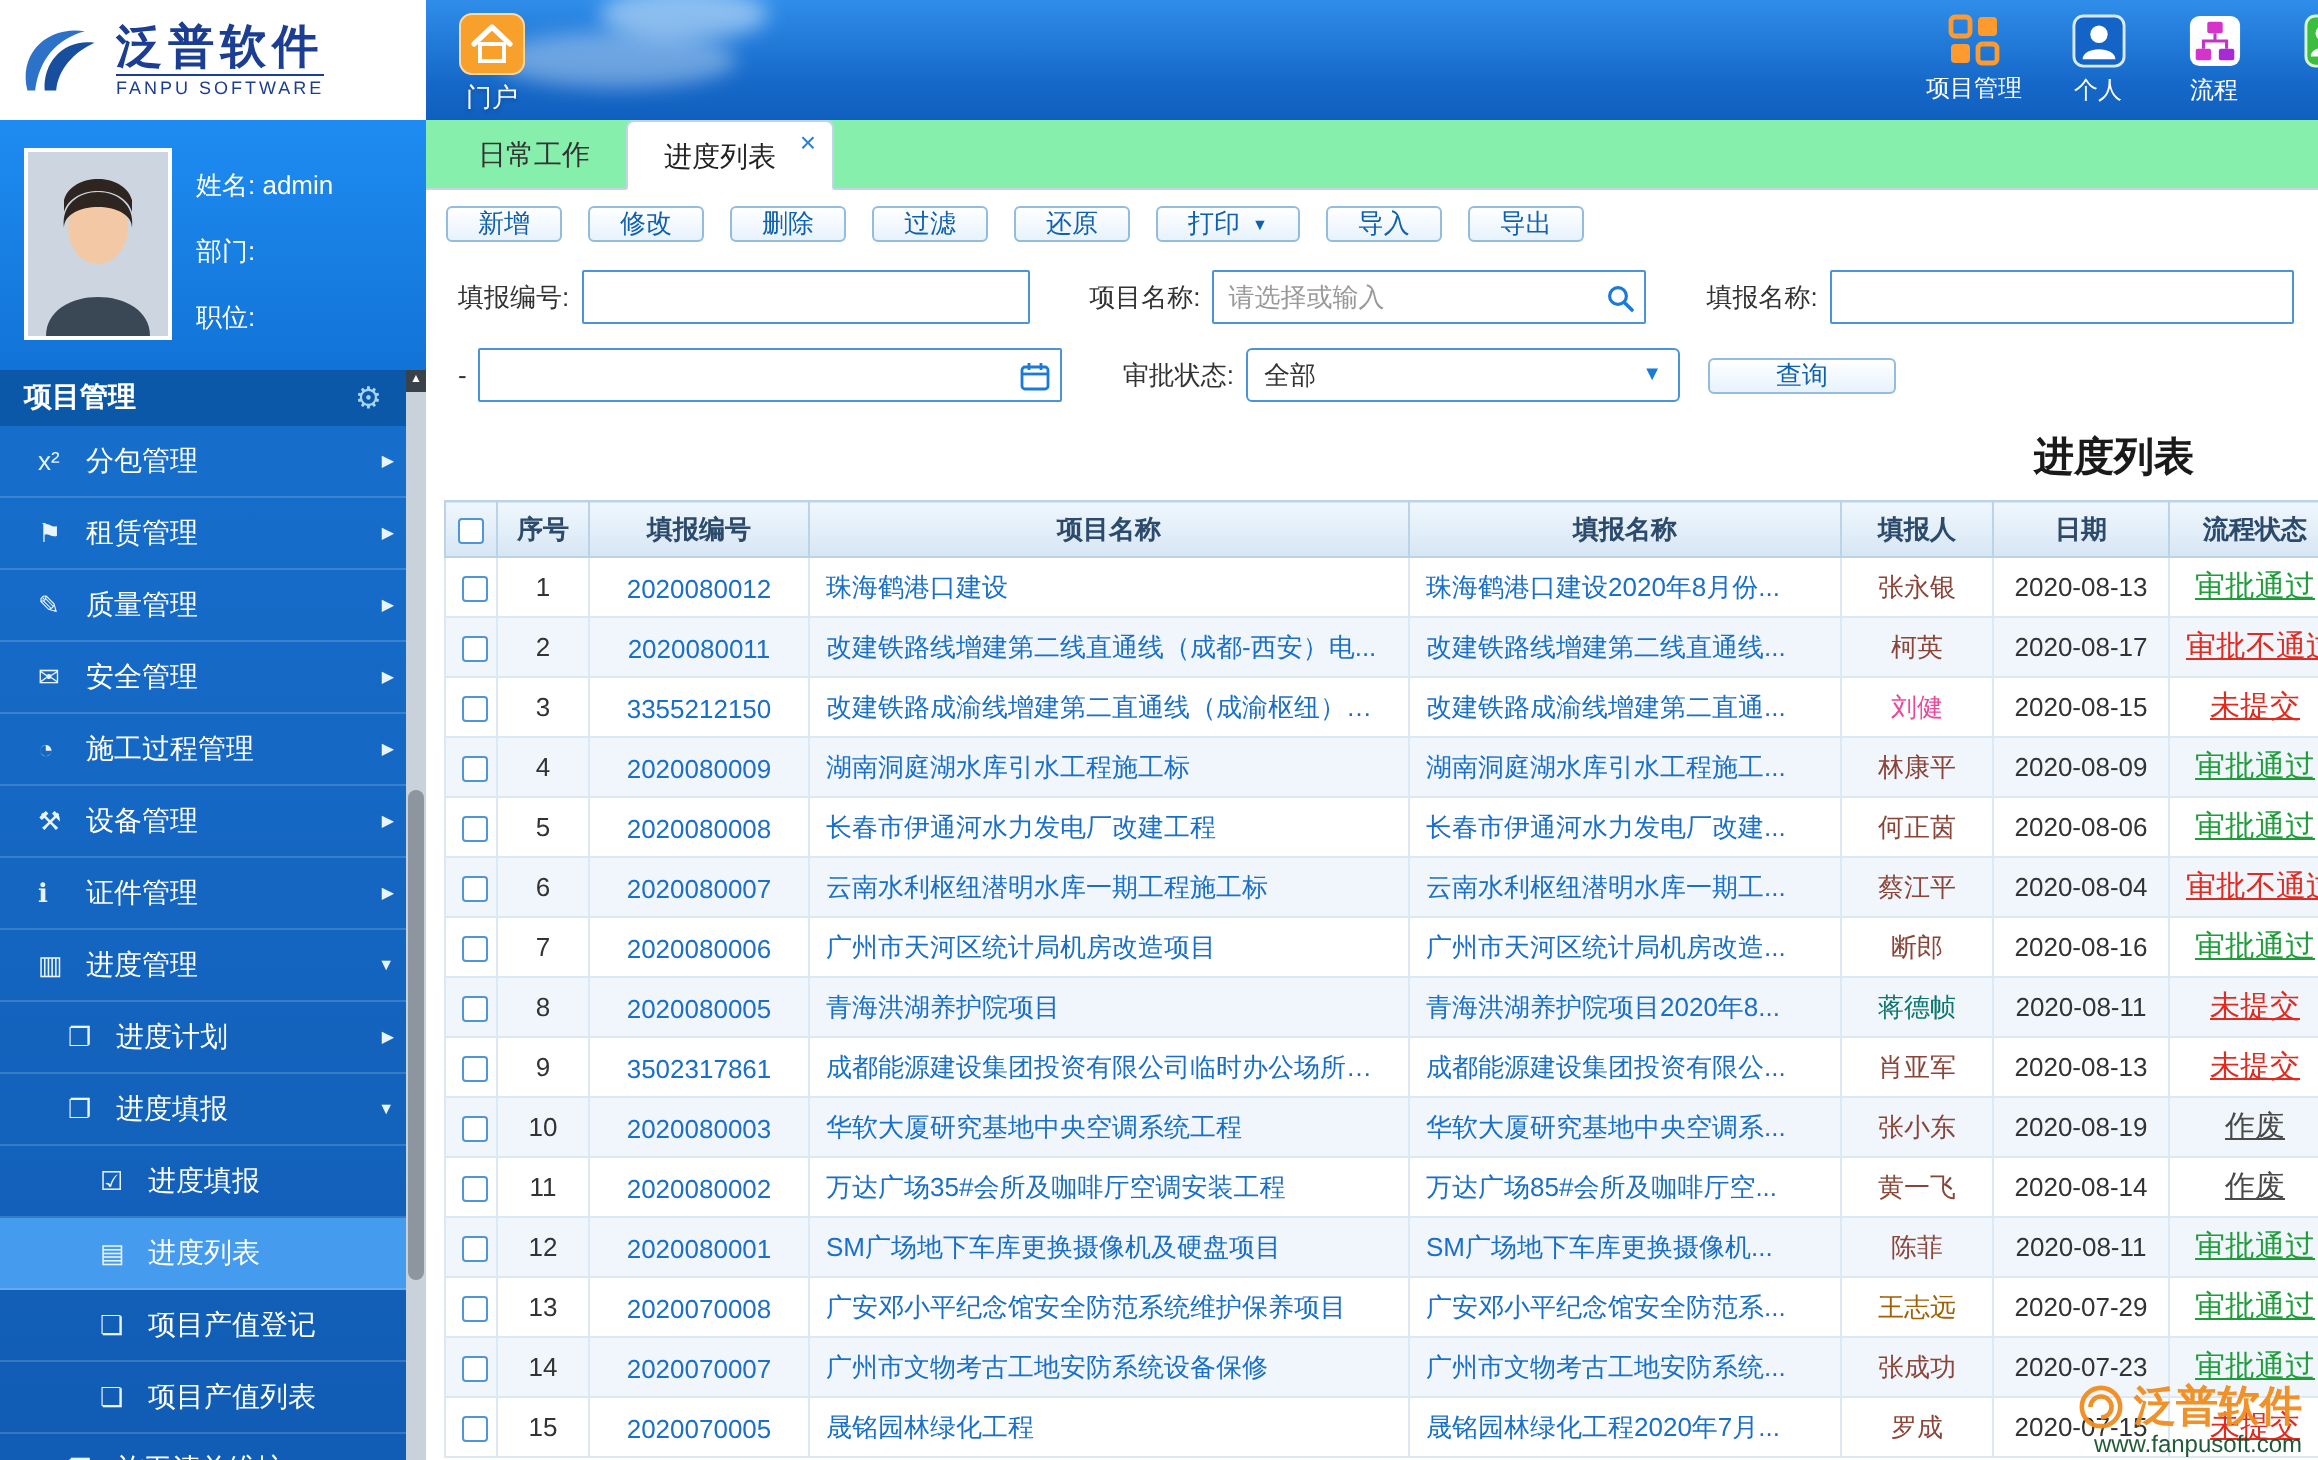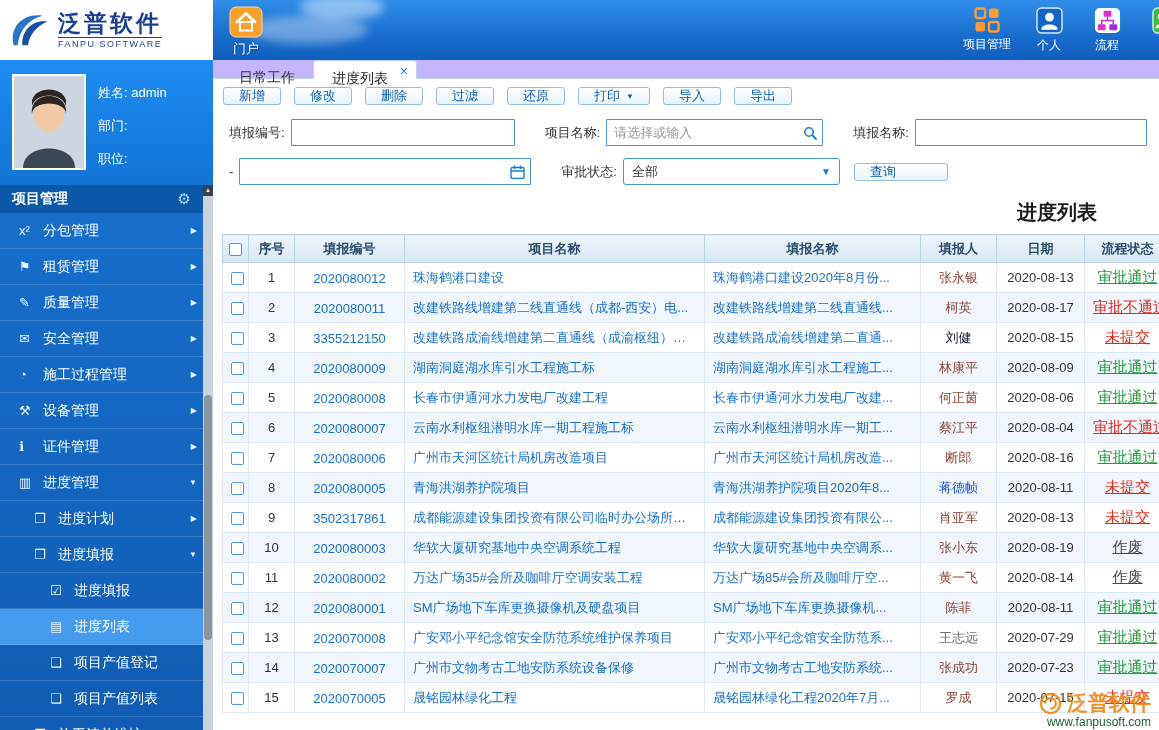--- a/index.html
+++ b/index.html
@@ -45,21 +45,21 @@
   .menu-item.level-2 { padding-left:34px; }
   .menu-item.level-3 { padding-left:50px; }
   .menu-item.selected { background:#459bee; }
   .side-scroll { position:absolute; top:125px; bottom:0; right:0; width:10px; background:#c9d2da; }
   .scroll-top-btn { height:11px; background:#39424b; color:#fff; font-size:6px; line-height:11px; text-align:center; cursor:pointer; }
   .side-scroll .thumb { position:absolute; top:210px; left:1px; width:8px; height:245px;
     background:#8d969e; border-radius:4px; cursor:grab; }
 
   
   .main { position:absolute; top:60px; left:213px; right:0; bottom:0; background:#fff; overflow:hidden; }
-  .tabbar { height:19px; background:#c4b5fd; border-bottom:1px solid #c2d4e6;
+  .tabbar { height:35px; background:#86efac; border-bottom:1px solid #c2d4e6;
     display:flex; align-items:stretch; padding-left:8px; }
   .tab { line-height:34px; padding:0 18px; font-size:14px; color:#333; cursor:pointer; position:relative; }
   .tab.active { background:#fff; border:1px solid #c2d4e6; border-bottom:1px solid #fff;
     border-radius:4px 4px 0 0; padding-right:28px; color:#222; margin-bottom:-1px; }
   .tab-close { position:absolute; right:8px; top:3px; color:#2a7fd4; font-size:14px; line-height:1; cursor:pointer; }
 
   .toolbar { padding:8px 0 8px 10px; display:flex; gap:13px; align-items:center; background:#fff; }
   .tb-btn { height:18px; padding:0 15px; font-size:13px; color:#1060b0;
     background:linear-gradient(180deg,#ffffff,#e7f2fc); border:1px solid #94bcdf; border-radius:3px;
     cursor:pointer; display:flex; align-items:center; gap:6px;
@@ -74,21 +74,21 @@
   .f-input { height:27px; border:1px solid #4a94d8; border-radius:1px; padding:0 7px; font-size:13px;
     color:#333; outline:none; background:#fff; font-family:inherit; width:100%; }
   .f-input::placeholder { color:#999; }
   .fw1 { width:224px; } .fw2 { width:217px; position:relative; } .fw3 { width:232px; }
   .fw4 { width:292px; position:relative; }
   .with-icon .f-input { padding-right:26px; }
   .icon-right { position:absolute; right:6px; top:50%; transform:translateY(-50%); cursor:pointer; display:flex; }
   .select-box { height:27px; border:1px solid #4a94d8; border-radius:3px; background:#fff; width:217px;
     display:flex; align-items:center; padding:0 8px; cursor:pointer; position:relative; }
   .sel-arrow { margin-left:auto; color:#1a7ad8; font-size:10px; }
-  .query-btn { margin-left:14px; width:94px; }
+  .query-btn { margin-left:14px; width:94px; justify-content:center; }
 
   .list-title { text-align:right; padding-right:62px; font-size:20px; font-weight:bold;
     color:#1a1a1a; margin-top:14px; margin-bottom:8px; }
 
   .grid { margin-left:9px; border-collapse:collapse; table-layout:fixed; width:947px; font-size:13px; }
   .grid th { height:28px; background:linear-gradient(180deg,#f0f7fd,#d6e6f4);
     border:1px solid #bcd2e6; color:#2c4a6b; font-weight:bold; font-size:13px; text-align:center; }
   .grid td { height:30px; border:1px solid #dce9f5; padding:0 8px; white-space:nowrap;
     overflow:hidden; color:#333; background:#fff; }
   .grid tr.alt td { background:#f0f6fc; }
@@ -411,21 +411,21 @@
     <td class="cell-center cell-person" style="color:#8a4438;">柯英</td>
     <td class="cell-center">2020-08-17</td>
     <td class="cell-center"><a class="status-link" style="color: rgb(224, 43, 32);">审批不通过</a></td>
   </tr>
           <tr>
     <td class="cell-center"><span class="checkbox"></span></td>
     <td class="cell-center">3</td>
     <td class="cell-center"><a class="cell-link">3355212150</a></td>
     <td><a class="cell-link">改建铁路成渝线增建第二直通线（成渝枢纽）电...</a></td>
     <td><a class="cell-link">改建铁路成渝线增建第二直通...</a></td>
-    <td class="cell-center cell-person" style="color:#0f172a;">刘健</td>
+    <td class="cell-center cell-person" style="color:#ec4899;">刘健</td>
     <td class="cell-center">2020-08-15</td>
     <td class="cell-center"><a class="status-link" style="color: rgb(224, 43, 32);">未提交</a></td>
   </tr>
           <tr class="alt">
     <td class="cell-center"><span class="checkbox"></span></td>
     <td class="cell-center">4</td>
     <td class="cell-center"><a class="cell-link">2020080009</a></td>
     <td><a class="cell-link">湖南洞庭湖水库引水工程施工标</a></td>
     <td><a class="cell-link">湖南洞庭湖水库引水工程施工...</a></td>
     <td class="cell-center cell-person" style="color:#8a4438;">林康平</td>
@@ -461,21 +461,21 @@
     <td class="cell-center cell-person" style="color:#8a4438;">断郎</td>
     <td class="cell-center">2020-08-16</td>
     <td class="cell-center"><a class="status-link" style="color: rgb(31, 157, 58);">审批通过</a></td>
   </tr>
           <tr class="alt">
     <td class="cell-center"><span class="checkbox"></span></td>
     <td class="cell-center">8</td>
     <td class="cell-center"><a class="cell-link">2020080005</a></td>
     <td><a class="cell-link">青海洪湖养护院项目</a></td>
     <td><a class="cell-link">青海洪湖养护院项目2020年8...</a></td>
-    <td class="cell-center cell-person" style="color:#1d4ed8;text-align:center;">蒋德帧</td>
+    <td class="cell-center cell-person" style="color:#0f766e;text-align:center;">蒋德帧</td>
     <td class="cell-center">2020-08-11</td>
     <td class="cell-center"><a class="status-link" style="color: rgb(224, 43, 32);">未提交</a></td>
   </tr>
           <tr>
     <td class="cell-center"><span class="checkbox"></span></td>
     <td class="cell-center">9</td>
     <td class="cell-center"><a class="cell-link">3502317861</a></td>
     <td><a class="cell-link">成都能源建设集团投资有限公司临时办公场所装...</a></td>
     <td><a class="cell-link">成都能源建设集团投资有限公...</a></td>
     <td class="cell-center cell-person" style="color:#8a4438;margin-left:32px;">肖亚军</td>
@@ -511,21 +511,21 @@
     <td class="cell-center cell-person" style="color:#8a4438;">陈菲</td>
     <td class="cell-center">2020-08-11</td>
     <td class="cell-center"><a class="status-link" style="color: rgb(31, 157, 58);">审批通过</a></td>
   </tr>
           <tr>
     <td class="cell-center"><span class="checkbox"></span></td>
     <td class="cell-center">13</td>
     <td class="cell-center"><a class="cell-link">2020070008</a></td>
     <td><a class="cell-link">广安邓小平纪念馆安全防范系统维护保养项目</a></td>
     <td><a class="cell-link">广安邓小平纪念馆安全防范系...</a></td>
-    <td class="cell-center cell-person" style="color:#737373;">王志远</td>
+    <td class="cell-center cell-person" style="color:#a16207;">王志远</td>
     <td class="cell-center">2020-07-29</td>
     <td class="cell-center"><a class="status-link" style="color: rgb(31, 157, 58);">审批通过</a></td>
   </tr>
           <tr class="alt">
     <td class="cell-center"><span class="checkbox"></span></td>
     <td class="cell-center">14</td>
     <td class="cell-center"><a class="cell-link">2020070007</a></td>
     <td><a class="cell-link">广州市文物考古工地安防系统设备保修</a></td>
     <td><a class="cell-link">广州市文物考古工地安防系统...</a></td>
     <td class="cell-center cell-person" style="color:#8a4438;">张成功</td>

